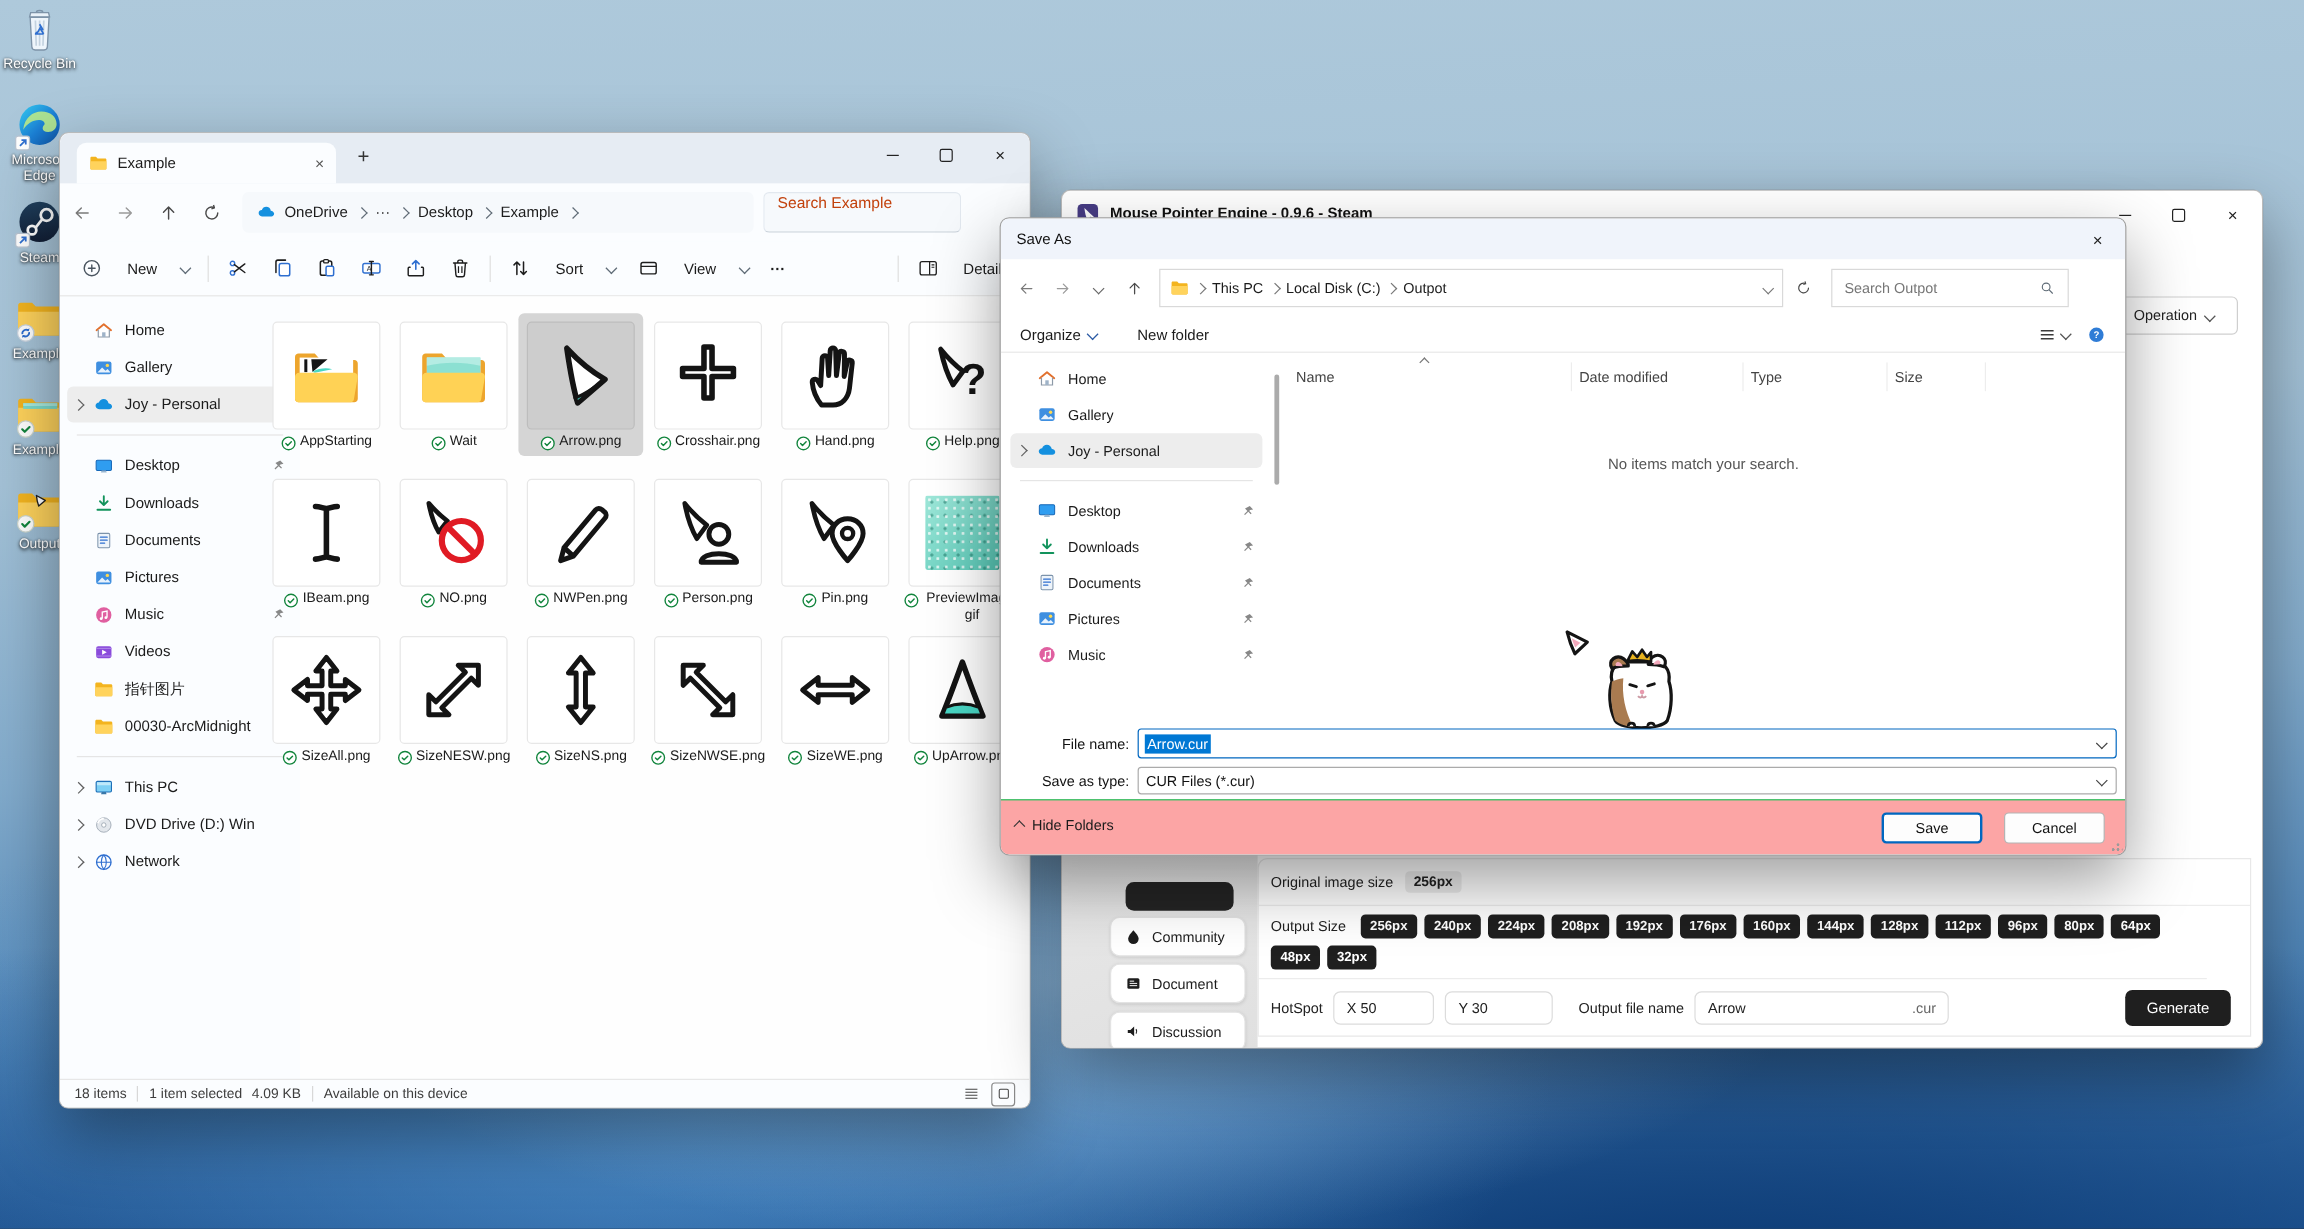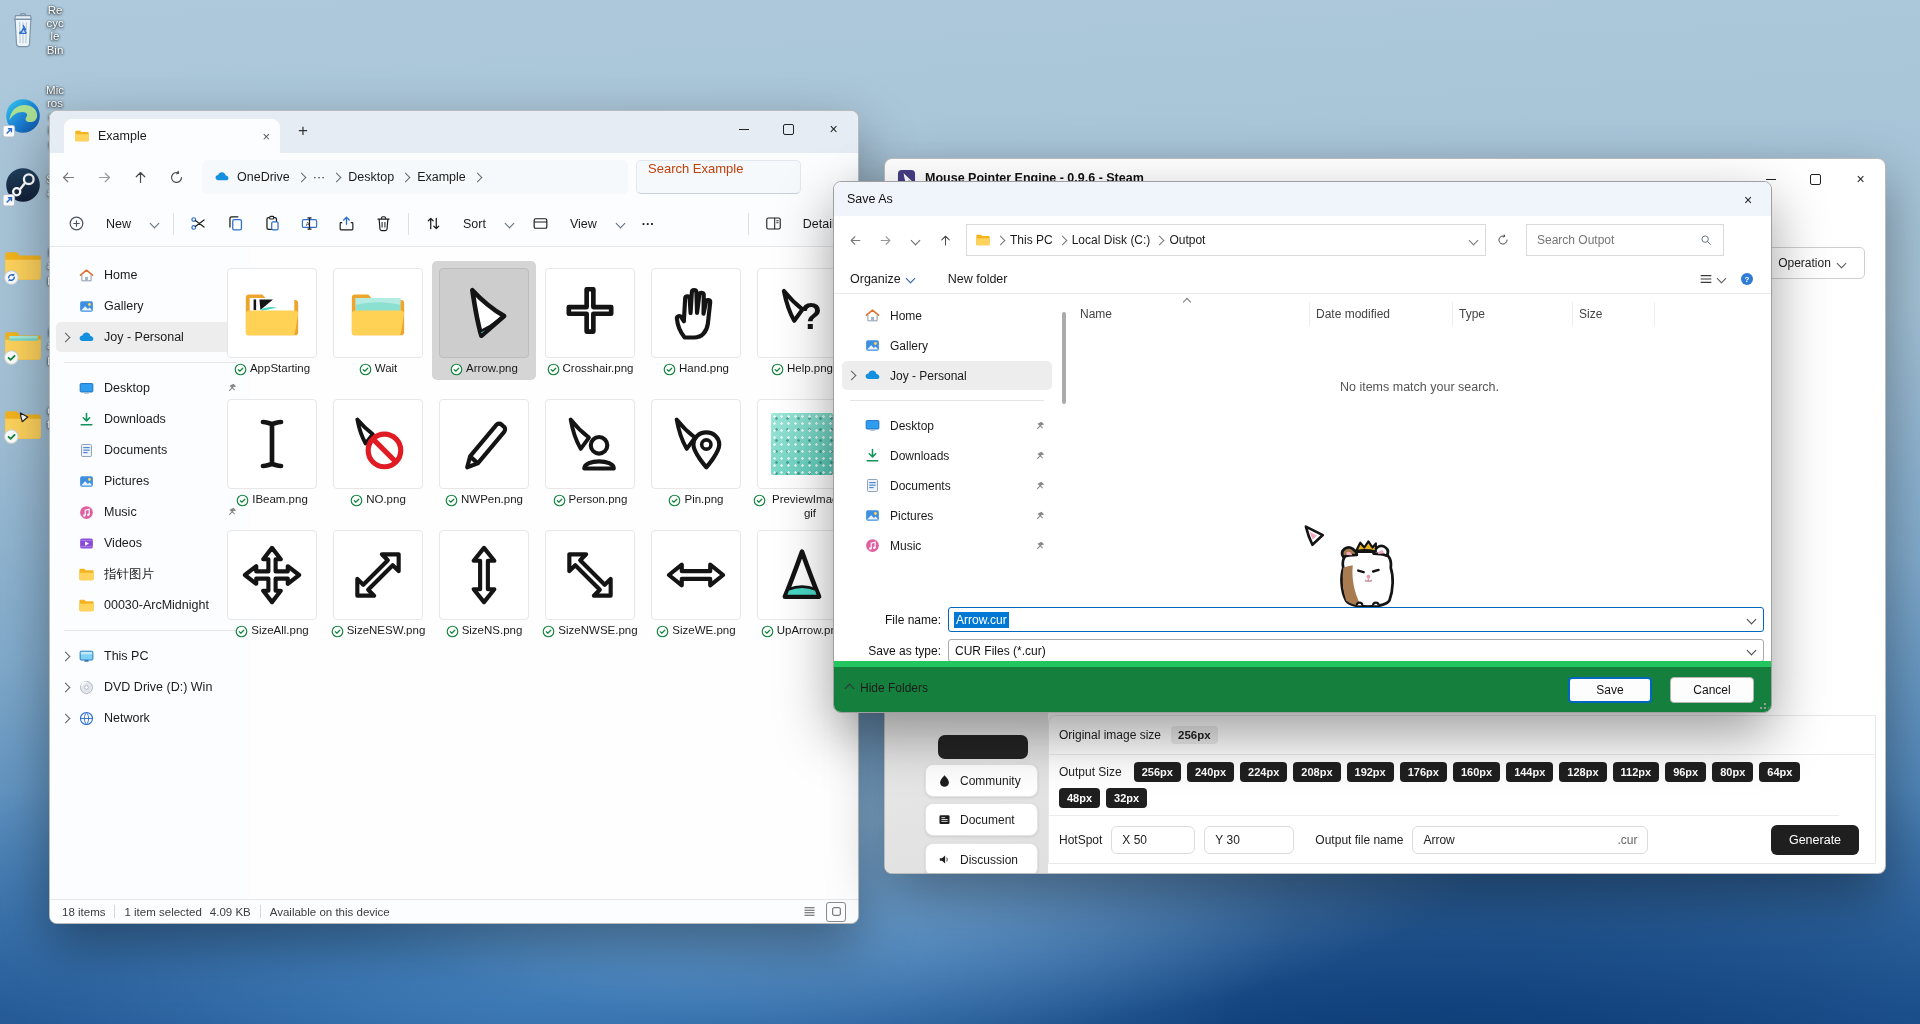--- a/index.html
+++ b/index.html
@@ -9,21 +9,21 @@
       radial-gradient(46% 30% at 46% 80%, rgba(190,222,246,.50), rgba(190,222,246,0) 70%),
       radial-gradient(55% 42% at 30% 88%, rgba(82,148,208,.85), rgba(82,148,208,0) 68%),
       radial-gradient(75% 58% at 74% 110%, #0c3a74 10%, rgba(12,58,116,0) 66%),
       radial-gradient(90% 60% at 8% 114%, #174a88 12%, rgba(23,74,136,0) 62%),
       linear-gradient(177deg,#aec9db 0%,#a3c1d6 36%,#82abcc 58%,#4d83b6 80%,#27609f 100%);}
   .ic{display:inline-flex;align-items:center;justify-content:center;line-height:0;flex:0 0 auto}
   .ic svg{width:100%;height:100%}
   .cv{display:inline-block;width:6px;height:6px;border-right:1.4px solid currentColor;border-bottom:1.4px solid currentColor;flex:0 0 auto}
   .cv.r{transform:rotate(-45deg)} .cv.d{transform:rotate(45deg)} .cv.u{transform:rotate(-135deg)}
   
-  .dicon{position:absolute;left:2px;width:62px;display:flex;flex-direction:row;align-items:center;gap:2px;z-index:1}
+  .dicon{position:absolute;left:2px;width:62px;display:flex;flex-direction:column;align-items:center;gap:2px;z-index:1}
   .dicon .ic{width:42px;height:42px}
   .dicon-label{font-size:11.5px;color:#fff;text-align:center;text-shadow:0 1px 3px rgba(0,0,0,.85),0 0 2px rgba(0,0,0,.6);line-height:1.15;word-break:break-word}
   
   .win{position:absolute;background:#fff;border:1px solid rgba(60,60,60,.35);border-radius:8px;box-shadow:0 22px 55px rgba(0,0,0,.38)}
   
   #explorer{left:49px;top:110px;width:808px;height:812px;background:#fbfdff;z-index:10;overflow:hidden}
   .exp-tabstrip{position:absolute;left:0;top:0;right:0;height:42px;background:#e6ecf3;border-radius:8px 8px 0 0}
   .exp-tab{position:absolute;left:14px;top:8px;width:216px;height:34px;background:#fbfdff;border-radius:8px 8px 0 0;display:flex;align-items:center;gap:8px;padding:0 10px;box-sizing:border-box;font-size:12.5px}
   .exp-tab .ic{width:16px;height:16px}
   .tab-close{margin-left:auto;font-size:13px;color:#555;cursor:default}
@@ -81,21 +81,21 @@
   .op-pill{position:absolute;left:873px;top:88px;width:105px;height:30px;background:#fff;border:1px solid #cfcfcf;border-radius:5px;display:flex;align-items:center;justify-content:center;gap:7px;font-size:12px;color:#222}
   .steam-card{position:absolute;left:163px;top:556px;width:828px;height:149px;background:#fff;border:1px solid #e8e8e8;border-radius:8px 0 0 0;box-sizing:border-box;display:flex;flex-direction:column}
   .scard-row1{display:flex;align-items:center;gap:10px;height:38px;padding:0 10px;font-size:12px;color:#222;border-bottom:1px solid #ececec}
   .chip-lite{background:#ececec;color:#222;font-size:11.5px;font-weight:bold;padding:3px 7px;border-radius:4px}
   .scard-row2{display:flex;flex-wrap:wrap;align-items:center;gap:6px 6px;padding:7px 10px;width:770px;border-bottom:1px solid #ececec;box-sizing:content-box}
   .osz-label{font-size:12px;color:#222;margin-right:6px}
   .chip{background:#1f1f1f;color:#fff;font-size:11px;font-weight:bold;padding:4px 8px;border-radius:4px}
   .scard-row3{display:flex;align-items:center;gap:9px;padding:8px 10px;font-size:12px;color:#222;flex:1}
   .sinput{height:28px;background:#fff;border:1px solid #dcdcdc;border-radius:6px;display:flex;align-items:center;padding:0 10px;box-sizing:border-box;font-size:12px;color:#222}
   .sinput.x{width:84px}.sinput.y{width:90px}
-  .sinput.fname{width:236px;justify-content:space-between}
+  .sinput.fname{width:212px;justify-content:space-between}
   .sinput.fname .ext{color:#666}
   .gen-btn{margin-left:auto;margin-right:6px;height:30px;width:88px;background:#1f1f1f;color:#fff;border-radius:6px;display:flex;align-items:center;justify-content:center;font-size:12.5px}
   
   #dialog{left:833px;top:181px;width:937px;height:530px;z-index:30;background:#fff;border:1px solid #9f9f9f;overflow:hidden}
   .dlg-title{position:absolute;left:0;top:0;right:0;height:34px;background:#f0f4fb;display:flex;align-items:center;padding:0 13px;box-sizing:border-box;font-size:12.5px;color:#111}
   .dlg-close{position:absolute;right:10px;top:8px;width:26px;height:20px;display:flex;align-items:center;justify-content:center;font-size:14px;color:#222}
   .dlg-nav{position:absolute;left:0;top:34px;right:0;height:48px;display:flex;align-items:center;padding:0 6px;box-sizing:border-box}
   .dlg-nav .navbtn{width:30px;height:30px}
   .dlg-nav .navbtn .ic{width:15px;height:15px}
   .dlg-crumb{margin-left:6px;width:520px;height:32px;border:1px solid #d9d9d9;display:flex;align-items:center;gap:6px;padding:0 8px;box-sizing:border-box;font-size:12px;color:#1b1b1b}
@@ -123,21 +123,21 @@
   .hamster .spark{position:absolute;left:10px;top:4px;width:26px;height:26px}
   .hamster .ham{position:absolute;left:32px;top:18px;width:82px;height:76px}
   .fname-row{position:absolute;left:0;right:0;top:424px;height:27px;display:flex;align-items:center}
   .fname-label{width:114px;text-align:right;font-size:12px;color:#111;padding-right:7px;box-sizing:border-box}
   .fname-input{position:relative;flex:1;margin-right:7px;height:25px;background:#fff;border:1.6px solid #0067c0;border-radius:3px;display:flex;align-items:center;padding:0 22px 0 5px;box-sizing:border-box;font-size:12px}
   .fname-input .selstr{background:#0078d4;color:#fff;padding:1px 2px}
   .fname-input .cv{position:absolute;right:8px;color:#444}
   .ftype-row{position:absolute;left:0;right:0;top:456px;height:25px;display:flex;align-items:center}
   .ftype-input{position:relative;flex:1;margin-right:7px;height:23px;background:#fff;border:1px solid #ababab;border-radius:3px;display:flex;align-items:center;padding:0 22px 0 6px;box-sizing:border-box;font-size:12px;color:#111}
   .ftype-input .cv{position:absolute;right:8px;color:#444}
-  .dlg-footer{position:absolute;left:0;right:0;bottom:0;height:45px;background:#15803d;border-top:6px solid #22c55e}
+  .dlg-footer{position:absolute;left:0;right:0;bottom:0;height:45px;background:#fca5a5;border-top:1px solid #22c55e}
   .hidef{position:absolute;left:12px;top:14px;display:flex;align-items:center;gap:7px;font-size:12px;color:#1b1b1b}
   .hidef .cv{color:#333}
   .dlg-btn{position:absolute;top:10px;height:26px;display:flex;align-items:center;justify-content:center;font-size:12px;color:#111;background:#fdfdfd;border-radius:4px;box-sizing:border-box}
   .dlg-btn.save{left:734px;width:84px;border:2px solid #0067c0}
   .dlg-btn.cancel{left:836px;width:84px;border:1px solid #b4b4b4}
   .grip{position:absolute;right:2px;bottom:2px;width:10px;height:10px;
     background:radial-gradient(circle at 2px 8px,#9a9a9a 1px,transparent 1.4px),radial-gradient(circle at 6px 8px,#9a9a9a 1px,transparent 1.4px),radial-gradient(circle at 6px 4px,#9a9a9a 1px,transparent 1.4px),radial-gradient(circle at 10px 8px,#9a9a9a 0,transparent 1.4px)}
   .preview-thumb{width:62px;height:62px;border-radius:2px;
     background-image:radial-gradient(rgba(255,255,255,.75) 1px, transparent 1.5px),radial-gradient(rgba(23,110,95,.5) 1px, transparent 1.6px),linear-gradient(135deg,#9fe7d9,#56c8b6);
     background-size:7px 7px,11px 11px,cover}

